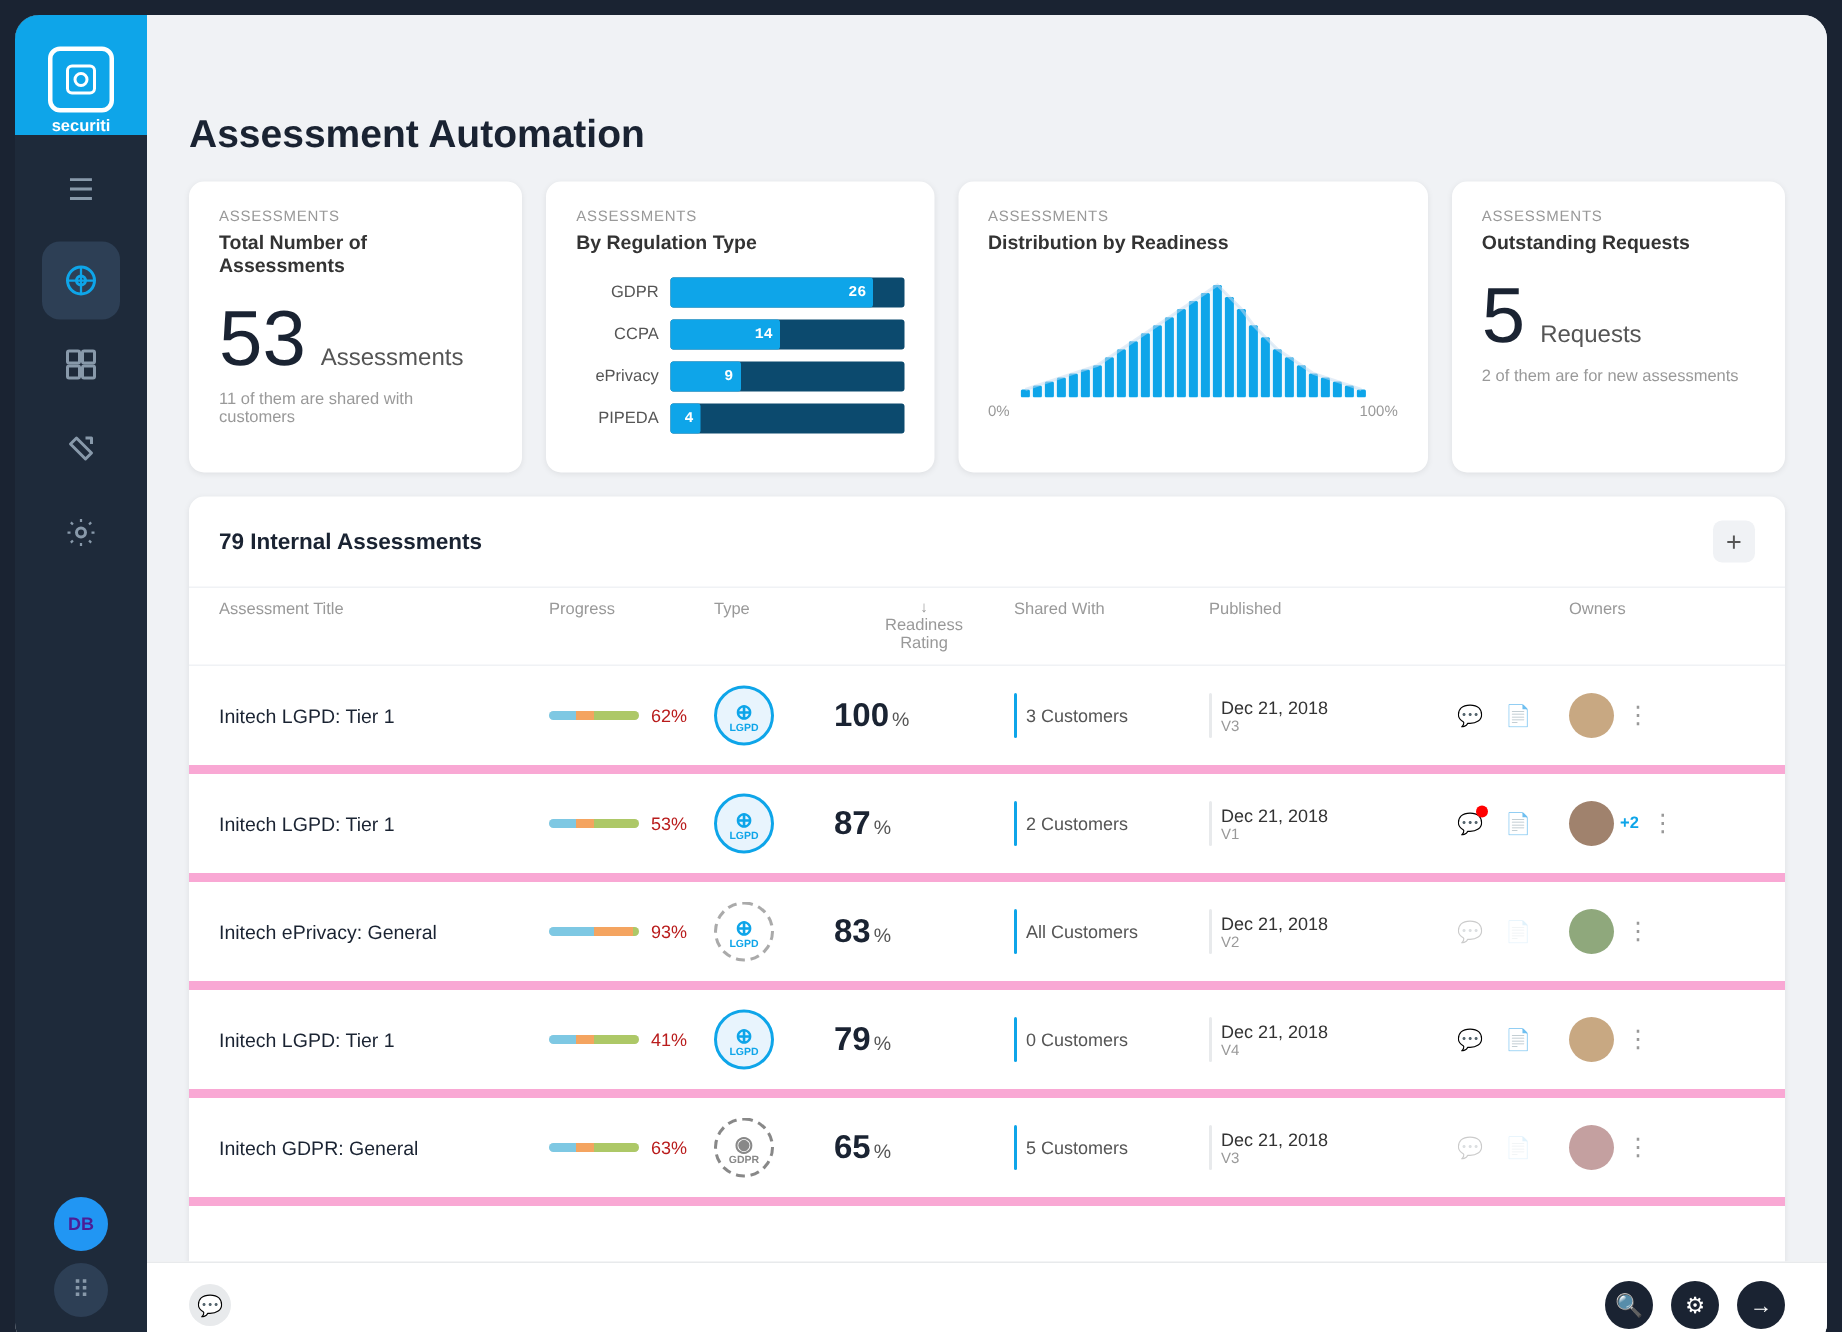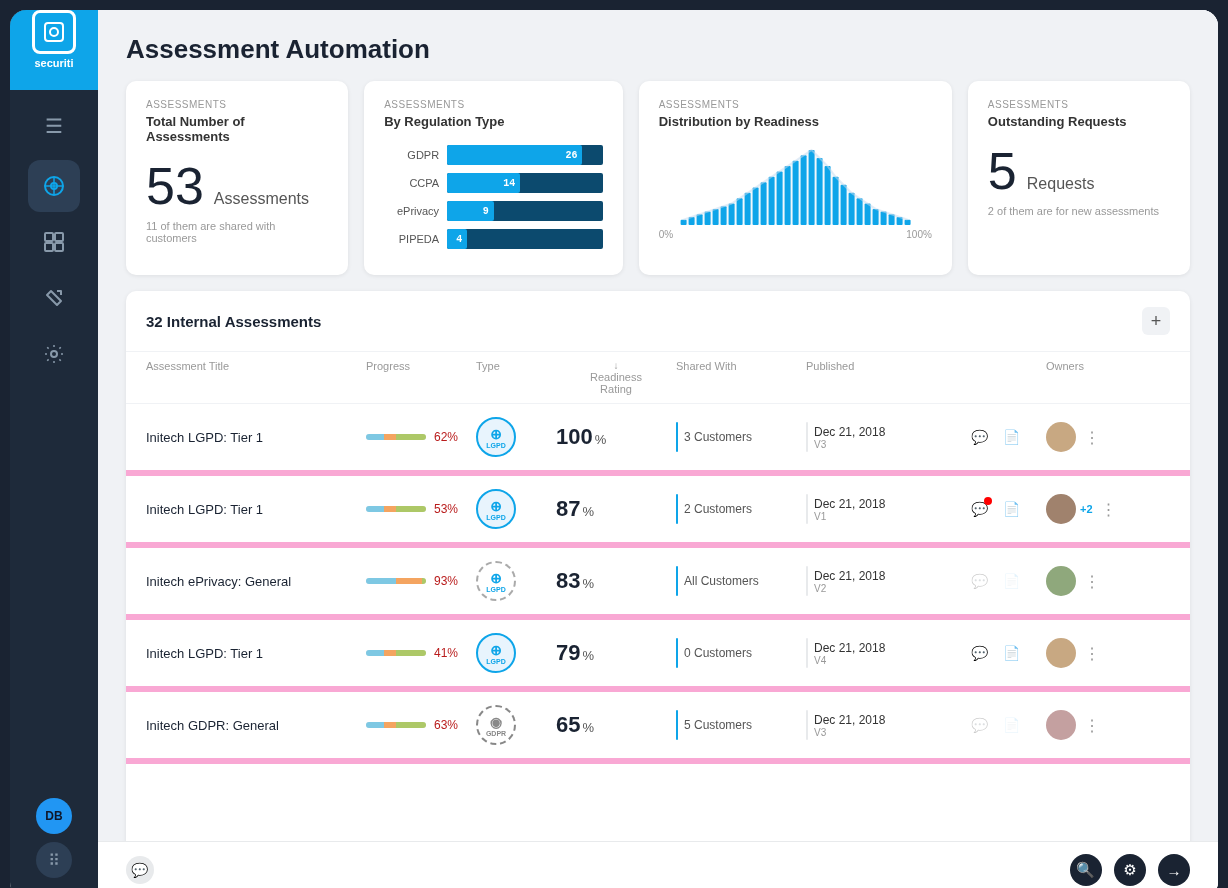--- a/index.html
+++ b/index.html
@@ -31,21 +31,21 @@
       padding: 0 0 20px 0;
       flex-shrink: 0;
       position: relative;
       z-index: 10;
     }
     .sidebar-logo {
       width: 88px;
       height: 80px;
       background: #0ea5e9;
       display: flex;
-      align-items: flex-start;
+      align-items: flex-end;
       justify-content: center;
       margin-bottom: 10px;
     }
     .logo-icon {
       width: 44px;
       height: 44px;
       border: 3px solid white;
       border-radius: 8px;
       display: flex;
       align-items: center;
@@ -105,21 +105,21 @@
       margin-top: auto;
     }
     .avatar-circle {
       width: 36px;
       height: 36px;
       border-radius: 50%;
       background: #2196f3;
       display: flex;
       align-items: center;
       justify-content: center;
-      color: #0f172a;
+      color: #4c1d95;
       font-size: 12px;
       font-weight: bold;
       cursor: pointer;
     }
     .dots-icon {
       width: 36px;
       height: 36px;
       border-radius: 50%;
       background: #2d3f55;
       display: flex;
@@ -133,20 +133,21 @@
     .main-content {
       flex: 1;
       display: flex;
       flex-direction: column;
       overflow: hidden;
       background: #f0f2f5;
     }
     .page-header {
       padding: 24px 28px 16px 28px;
       background: #f0f2f5;
+      margin-top: 40px;
     }
     .page-title {
       font-size: 26px;
       font-weight: 600;
       color: #1a2332;
     }
     
     .stats-row {
       display: flex;
       gap: 16px;
@@ -701,21 +702,21 @@
         <div class="stat-number-row">
           <span class="req-number">5</span>
           <span class="stat-unit">Requests</span>
         </div>
         <div class="stat-sub">2 of them are for new assessments</div>
       </div>
     </div>
 
     <div class="table-section">
       <div class="table-header">
-        <span class="table-title">32 Internal Assessments</span>
+        <span class="table-title">79 Internal Assessments</span>
         <button class="add-btn">+</button>
       </div>
       <div class="col-headers">
         <div class="col-header">Assessment Title</div>
         <div class="col-header">Progress</div>
         <div class="col-header">Type</div>
         <div class="readiness-col-header col-header">
           <span class="down-arrow">↓</span>
           <span>Readiness</span>
           <span>Rating</span>

